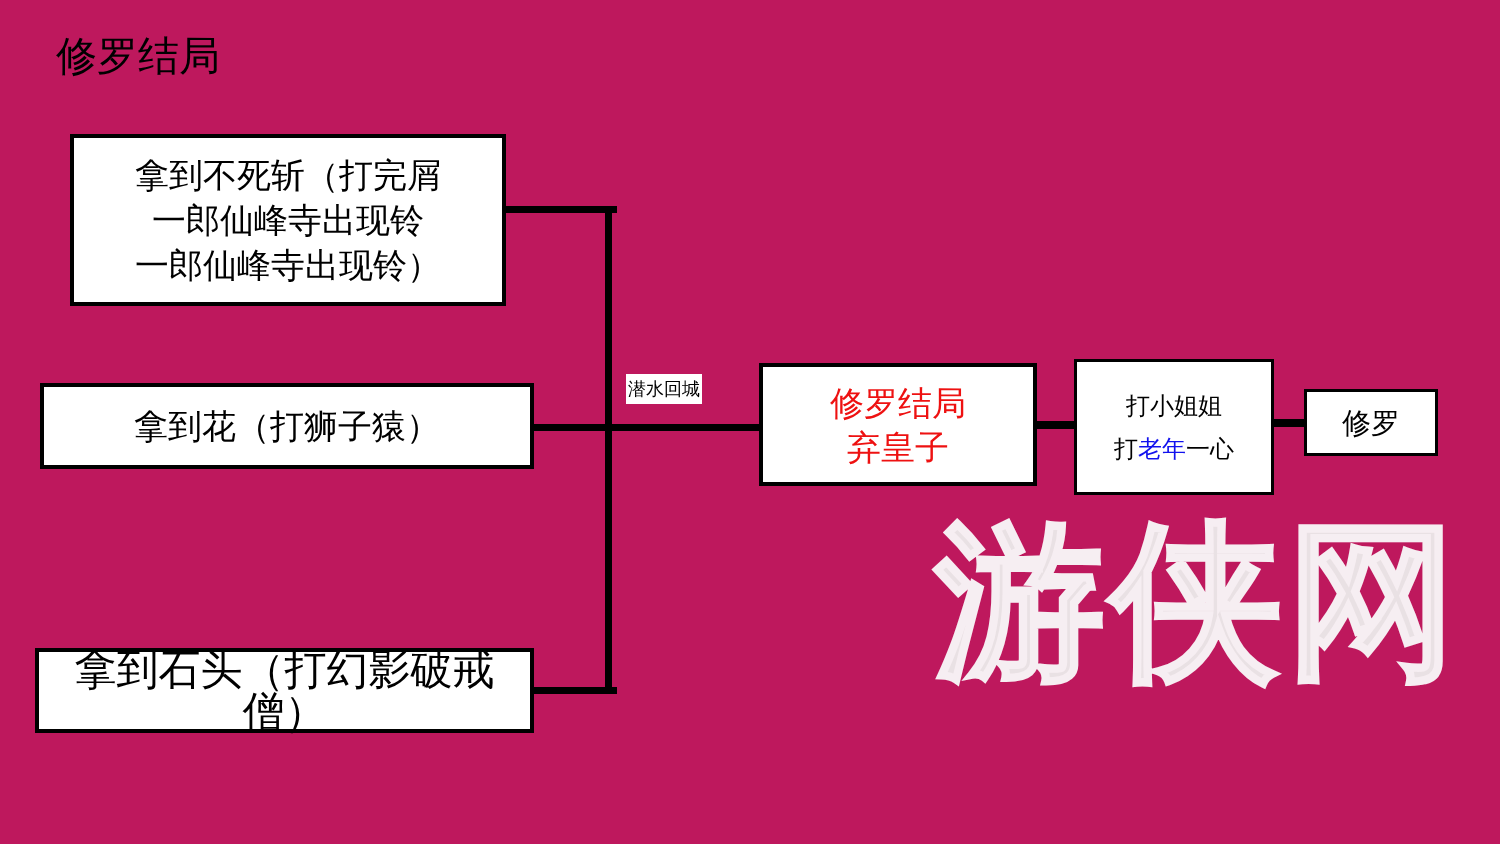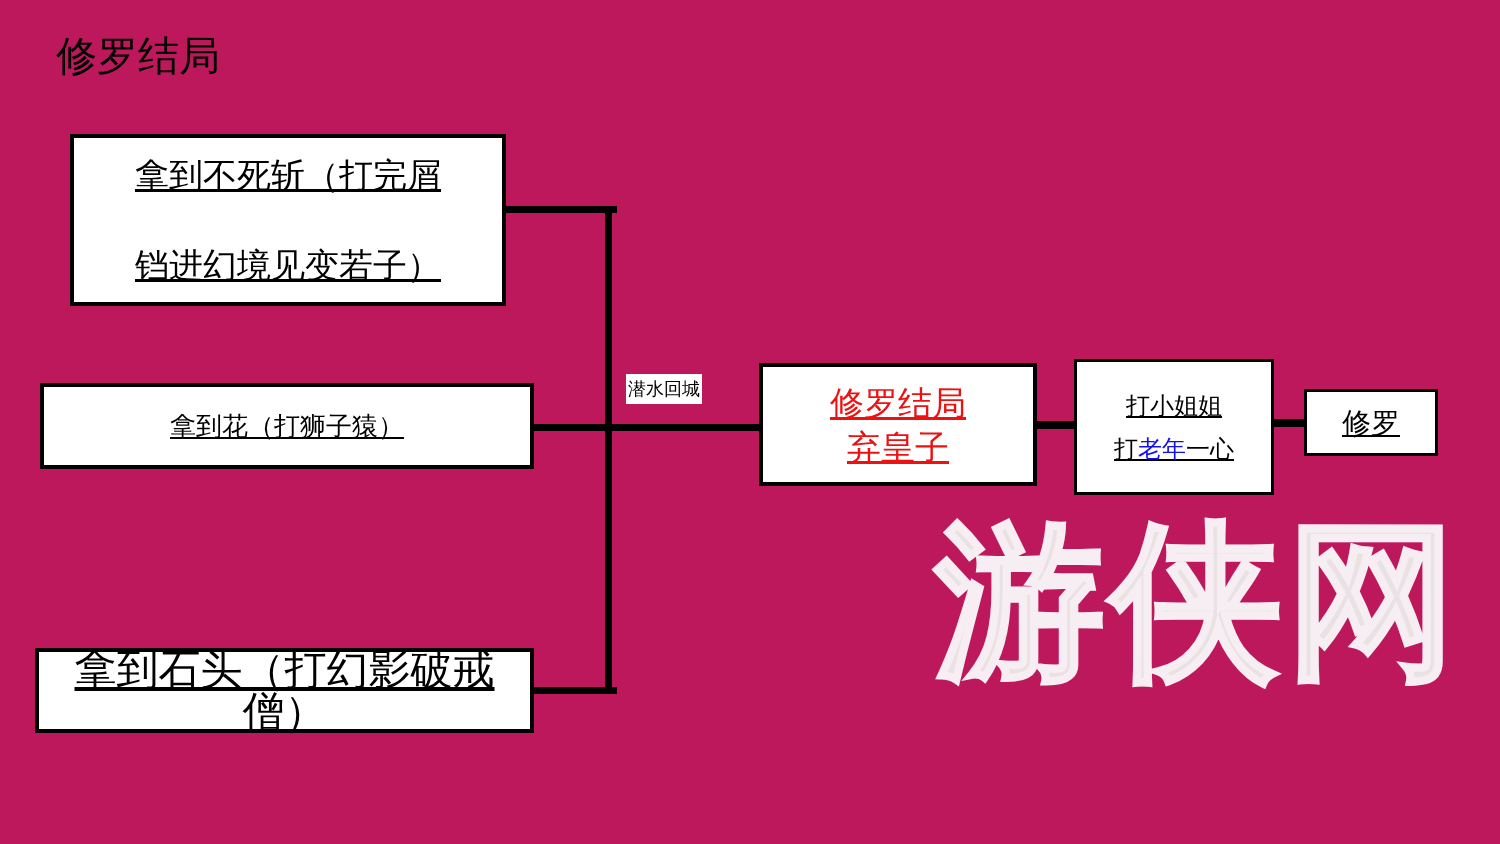--- a/index.html
+++ b/index.html
@@ -62,30 +62,29 @@
     justify-content: center;
     text-align: center;
     color: #000000;
     z-index: 5;
   }
   .node .node-text {
     display: block;
     width: 100%;
     padding: 0 4px;
     box-sizing: border-box;
-    text-decoration: underline;
   }
 
   #node-undying {
     left: 70px; top: 134px; width: 436px; height: 172px;
     font-size: 34px; line-height: 45px;
   }
   #node-flower {
     left: 40px; top: 383px; width: 494px; height: 86px;
-    font-size: 26px; line-height: 42px;
+    font-size: 34px; line-height: 42px;
   }
   #node-stone {
     left: 35px; top: 648px; width: 499px; height: 85px;
     font-size: 42px; line-height: 42px;
   }
   #node-choice {
     left: 759px; top: 363px; width: 278px; height: 123px;
     font-size: 34px; line-height: 44px;
     color: #ee1111;
     border-color: #000000;
@@ -158,22 +157,22 @@
   <div class="line h" id="line-stone-stub"></div>
   <div class="line v" id="line-trunk"></div>
   <div class="line h" id="line-choice-fight"></div>
   <div class="line h" id="line-fight-ending"></div>
 
   <div id="label-dive">潜水回城</div>
 
   <div class="node" id="node-undying">
     <span class="node-text">
       <span>拿到不死斩（打完屑</span><br>
-      <br>
-      <span>铛进幻境见变若子）</span>
+      <span>一郎仙峰寺出现铃</span><br>
+      <span>一郎仙峰寺出现铃）</span>
     </span>
   </div>
 
   <div class="node" id="node-flower">
     <span class="node-text">拿到花（打狮子猿）</span>
   </div>
 
   <div class="node" id="node-stone">
     <span class="node-text">拿到石头（打幻影破戒僧）</span>
   </div>

